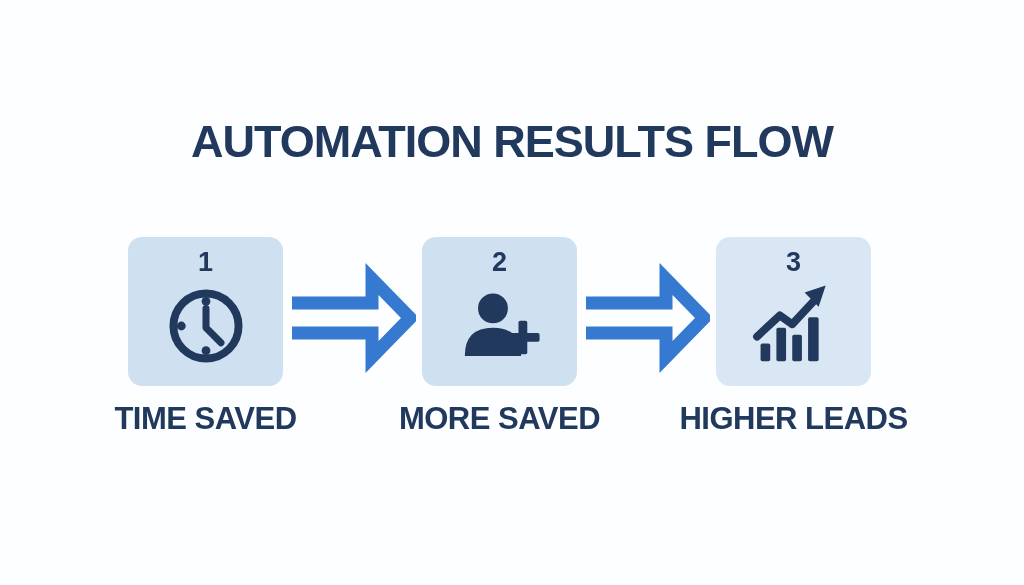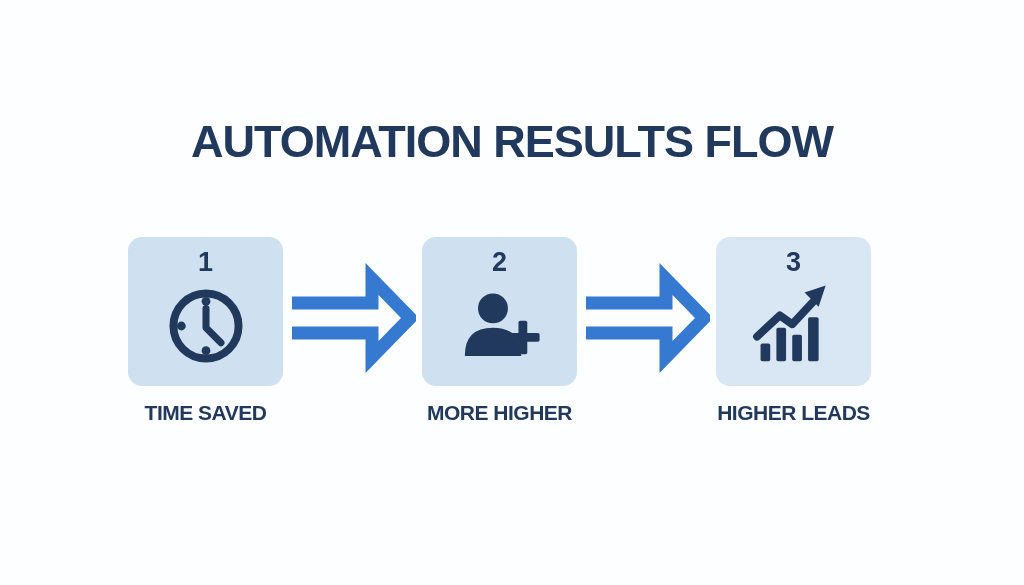--- a/index.html
+++ b/index.html
@@ -37,21 +37,21 @@
     font-size: 27px; font-weight: bold; line-height: 31px;
     color: var(--text_navy, #22395e);
   }
   .step-icon {
     margin-top: 4px;
     width: 88px; height: 88px;
     color: var(--text_navy, #22395e);
   }
   .label {
     margin-top: 15px;
-    font-size: 21px; font-weight: bold;
+    font-size: 31px; font-weight: bold;
     letter-spacing: -0.5px;
     white-space: nowrap;
     color: var(--text_navy, #22395e);
   }
 
   .arrow-col { width: 139px; display: flex; justify-content: center; }
   .arrow-col svg { margin-top: 25px; color: var(--arrow_blue, #3579d1); }
 </style>
 </head>
 <body>
@@ -85,21 +85,21 @@
     <div class="step">
       <div class="card">
         <div class="num">2</div>
         <svg class="step-icon" viewBox="0 0 100 100" aria-hidden="true">
           <circle cx="42" cy="30" r="17" fill="currentColor"></circle>
           <path d="M10,84 Q10,52 42,52 Q74,52 74,84 Z" fill="currentColor"></path>
           <rect x="57" y="58" width="38" height="10" rx="2" fill="currentColor"></rect>
           <rect x="71" y="44" width="10" height="38" rx="2" fill="currentColor"></rect>
         </svg>
       </div>
-      <div class="label">MORE HIGHER</div>
+      <div class="label">MORE SAVED</div>
     </div>
 
     <div class="arrow-col">
       <svg width="126" height="112" viewBox="0 0 126 112" aria-hidden="true">
         <path d="M2,41 H82 V17 L120,56 L82,95 V71 H2" fill="none" stroke="currentColor" stroke-width="13" stroke-linejoin="miter"></path>
       </svg>
     </div>
 
     <div class="step">
       <div class="card alt">

